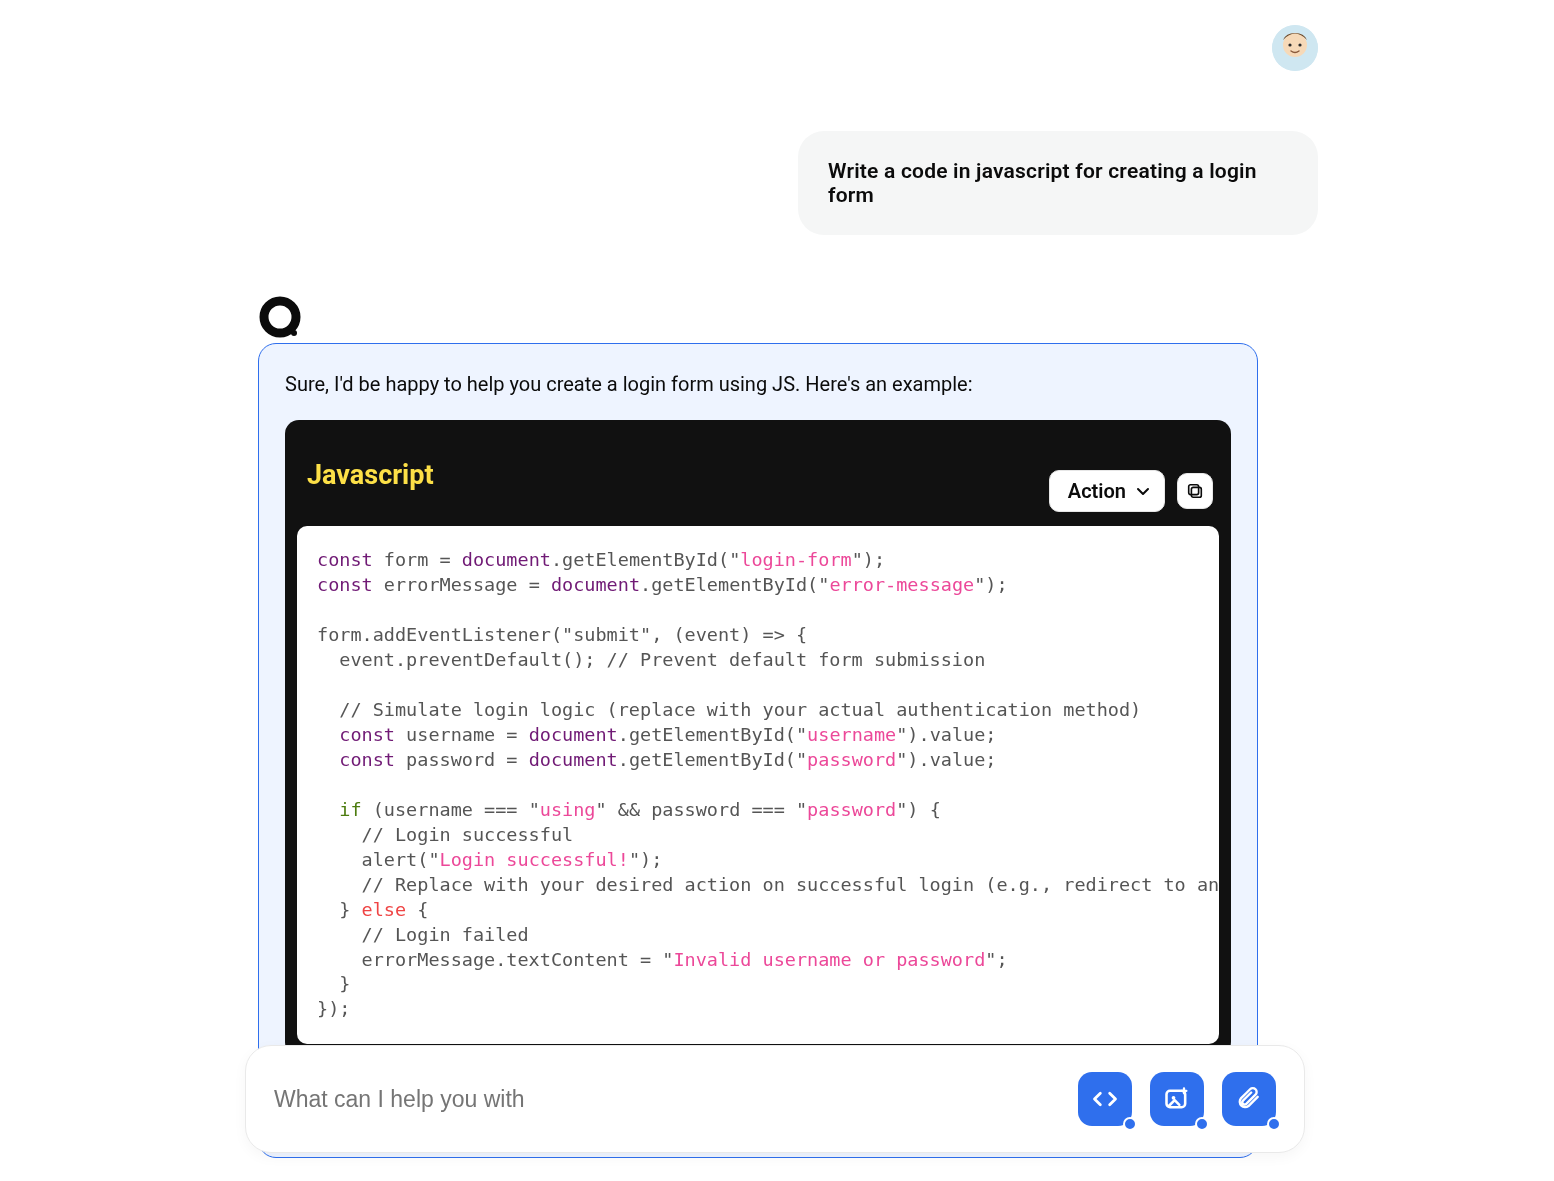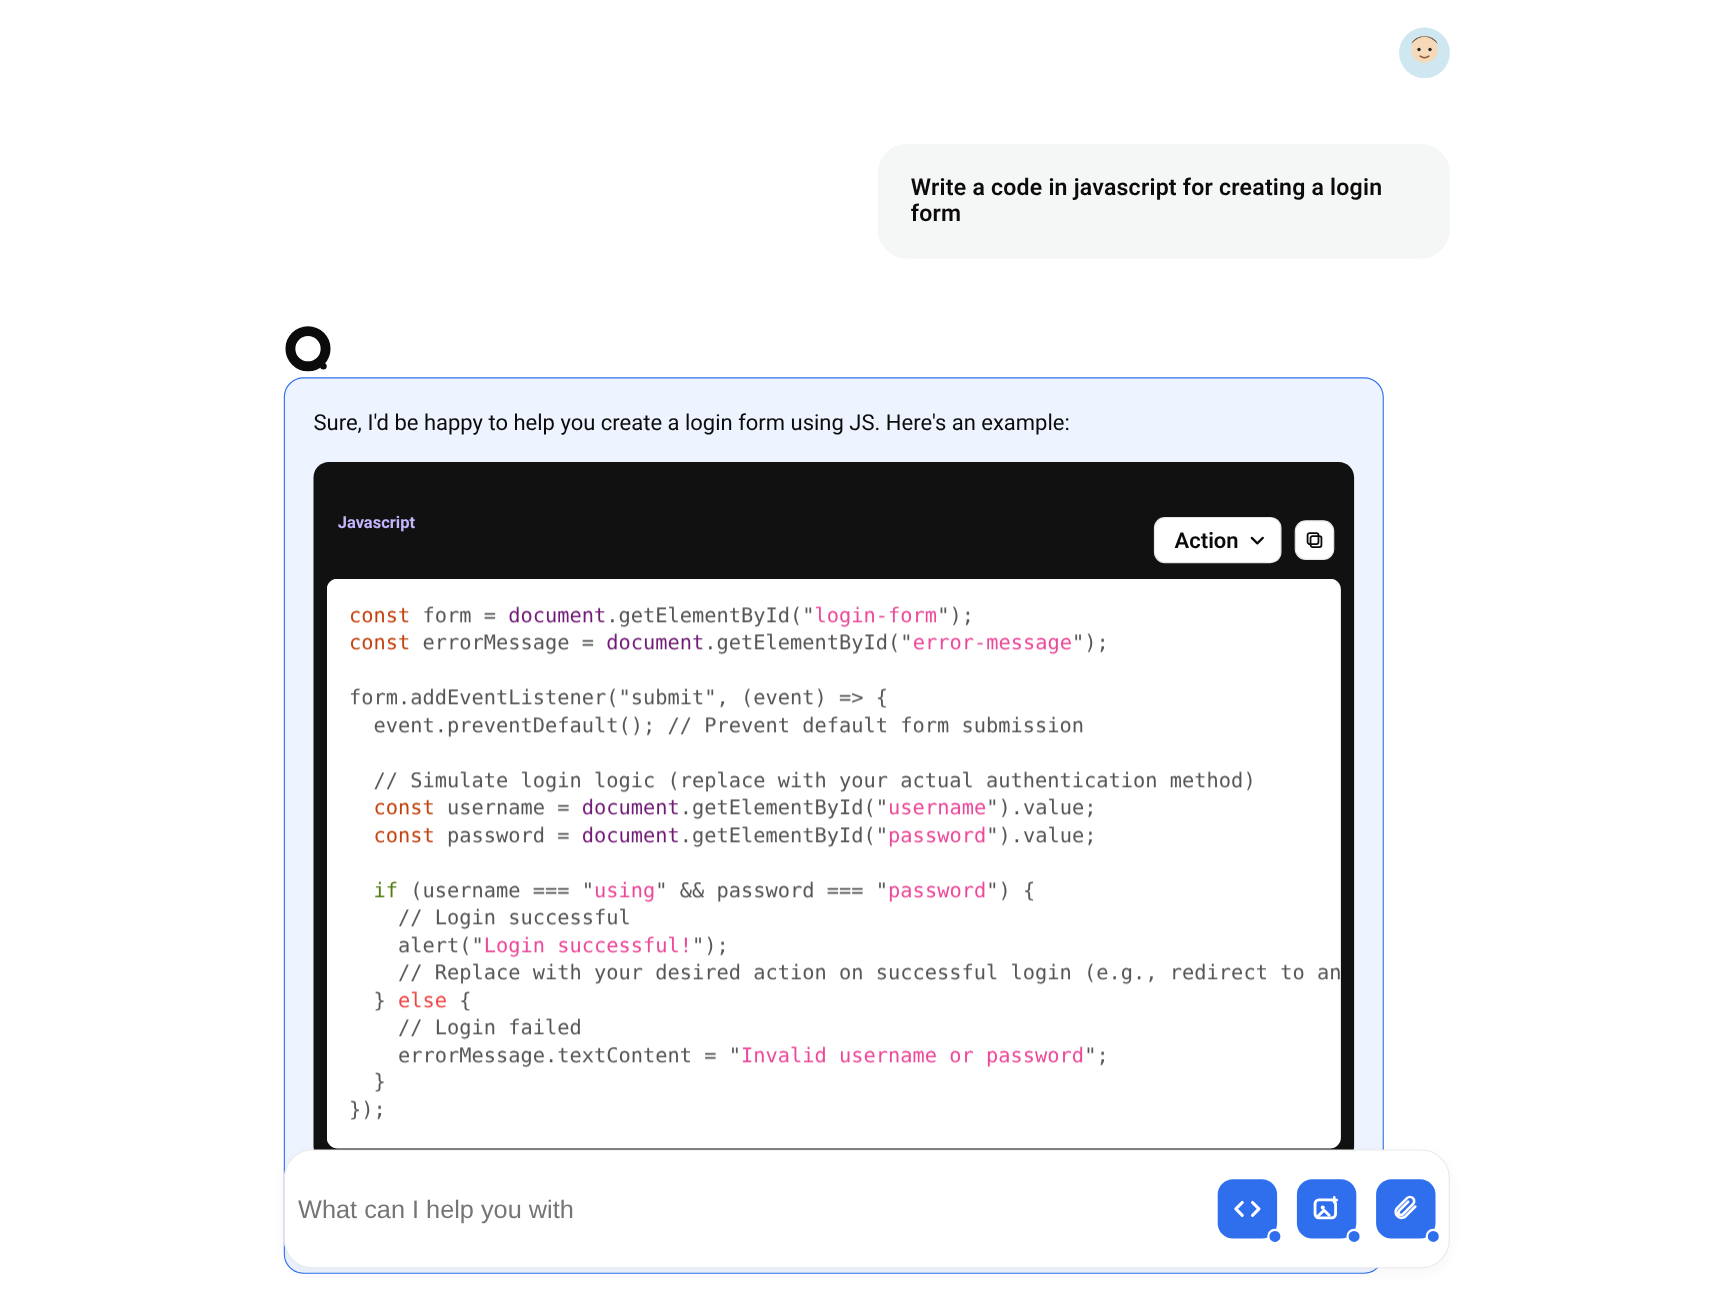--- a/index.html
+++ b/index.html
@@ -15,42 +15,42 @@
 
   
   .assistant-block { margin-top:60px; display:flex; flex-direction:column; gap:2px; }
   .assistant-logo { width:46px; height:46px; display:flex; align-items:center; justify-content:center; }
   .assistant-card { border:1.5px solid #2f6fed; border-radius:18px; background:#eef4ff; padding:28px 26px 30px 26px; width:1000px; }
   .assistant-intro { font-size:20px; color:#0b0b0b; margin-bottom:24px; }
 
   
   .code-panel { background:#111; border-radius:14px; padding:0 0 12px 0; overflow:hidden; }
   .code-header { display:flex; align-items:center; justify-content:space-between; padding:18px 18px 14px 22px; }
-  .code-lang { color:#c4b5fd; font-size:15px; font-weight:700; }
+  .code-lang { color:#fde047; font-size:27px; font-weight:700; }
   .code-header-right { display:flex; gap:12px; align-items:center;margin-top:32px;}
   .action-btn { background:#fff; border:1px solid #e6e6e6; border-radius:10px; padding:8px 14px 8px 18px; display:flex; align-items:center; gap:10px; cursor:pointer; font-size:20px; font-weight:600; color:#0b0b0b;}
   .icon-btn { background:#fff; border:1px solid #e6e6e6; border-radius:10px; width:36px; height:36px; display:flex; align-items:center; justify-content:center; cursor:pointer;}
   .code-body { background:#fff; margin:0 12px; border-radius:10px; padding:22px 20px; font-family: ui-monospace, SFMono-Regular, Menlo, Consolas, monospace; font-size:18.5px; line-height:1.35; color:#555; white-space:pre; overflow:auto; }
-  .tok-kw { color:#c2410c; }
+  .tok-kw { color:#701a75; }
   .tok-obj { color:#701a75; }
   .tok-str { color:#ec4899; }
   .tok-cond { color:#4d7c0f; font-weight:500;}
   .tok-else { color:#ef4444; }
 
   
   .feedback-row { display:flex; align-items:center; justify-content:space-between; margin-top:24px;}
   .feedback-left { display:flex; gap:14px; align-items:center;}
   .fb-group { border:1.5px solid #cddaf5; border-radius:12px; display:flex; align-items:center; padding:6px 8px; gap:16px;}
   .fb-single { border:1.5px solid #cddaf5; border-radius:12px; display:flex; align-items:center; justify-content:center; width:46px; height:46px; cursor:pointer;}
   .thumb-btn { width:30px; height:30px; display:flex; align-items:center; justify-content:center; cursor:pointer; }
   .regen-btn { position:relative; background:#2f6fed; color:#fff; border:none; border-radius:12px; padding:12px 22px; display:flex; align-items:center; gap:12px; font-size:20px; font-weight:600; cursor:pointer;}
   .regen-btn::after { content:""; position:absolute; right:-6px; bottom:-6px; width:10px; height:10px; background:#2f6fed; border:2px solid #fff; border-radius:50%; }
 
   
-  .input-dock { position:absolute; left:258px; bottom:28px; width:1060px; border:1px solid #e9e9e9; border-radius:26px; box-shadow:0 4px 14px rgba(0,0,0,0.04); padding:26px 12px; display:flex; align-items:center; justify-content:space-between; background:#fff;}
+  .input-dock { position:absolute; left:245px; bottom:28px; width:1060px; border:1px solid #e9e9e9; border-radius:26px; box-shadow:0 4px 14px rgba(0,0,0,0.04); padding:26px 28px; display:flex; align-items:center; justify-content:space-between; background:#fff;}
   .input-dock input { border:none; outline:none; font-size:23px; color:#8e8e8e; width:620px; background:transparent;}
   .dock-btns { display:flex; gap:18px;}
   .dock-btn { position:relative; width:54px; height:54px; border-radius:14px; background:#2f6fed; display:flex; align-items:center; justify-content:center; cursor:pointer;}
   .dock-btn::after { content:""; position:absolute; right:-5px; bottom:-5px; width:10px; height:10px; background:#2f6fed; border:2px solid #fff; border-radius:50%;}
 
   
   svg { display:block; }
 </style>
 </head>
 <body>

